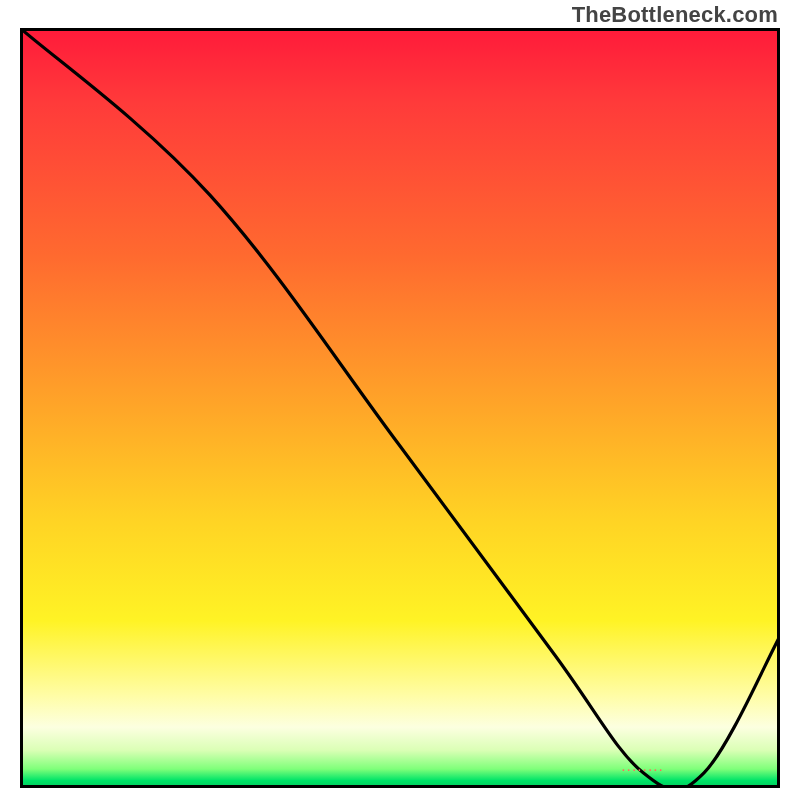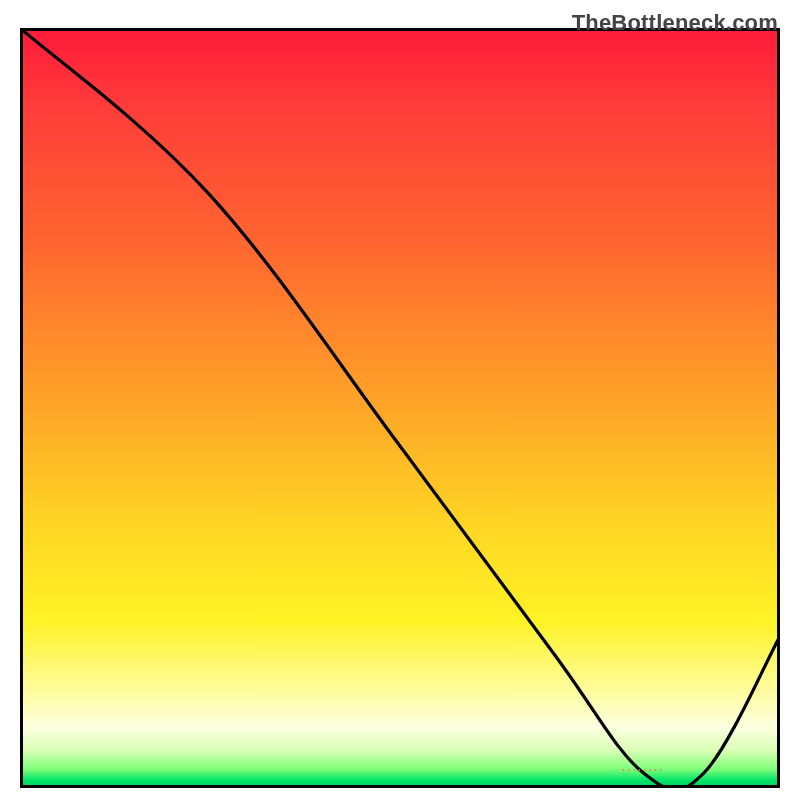--- a/index.html
+++ b/index.html
@@ -6,21 +6,21 @@
   body {
     width: 800px;
     height: 800px;
     background: #fff;
     font-family: Arial, Helvetica, sans-serif;
     overflow: hidden;
     position: relative;
   }
   .header {
     position: absolute;
-    top: 10px;
+    top: 2px;
     right: 22px;
     font-size: 22px;
     font-weight: bold;
     color: #444;
     letter-spacing: 0.2px;
     z-index: 5;
   }
   .plot-frame {
     position: absolute;
     top: 28px;

